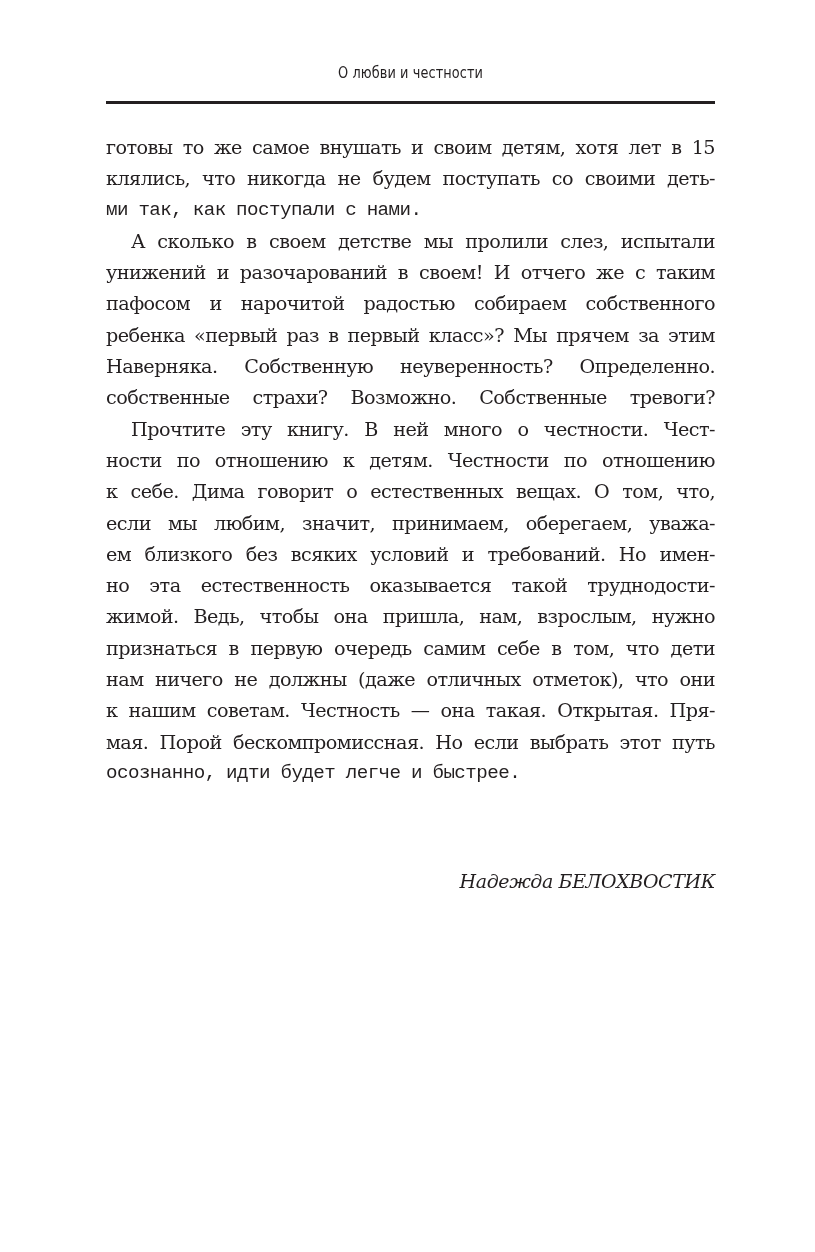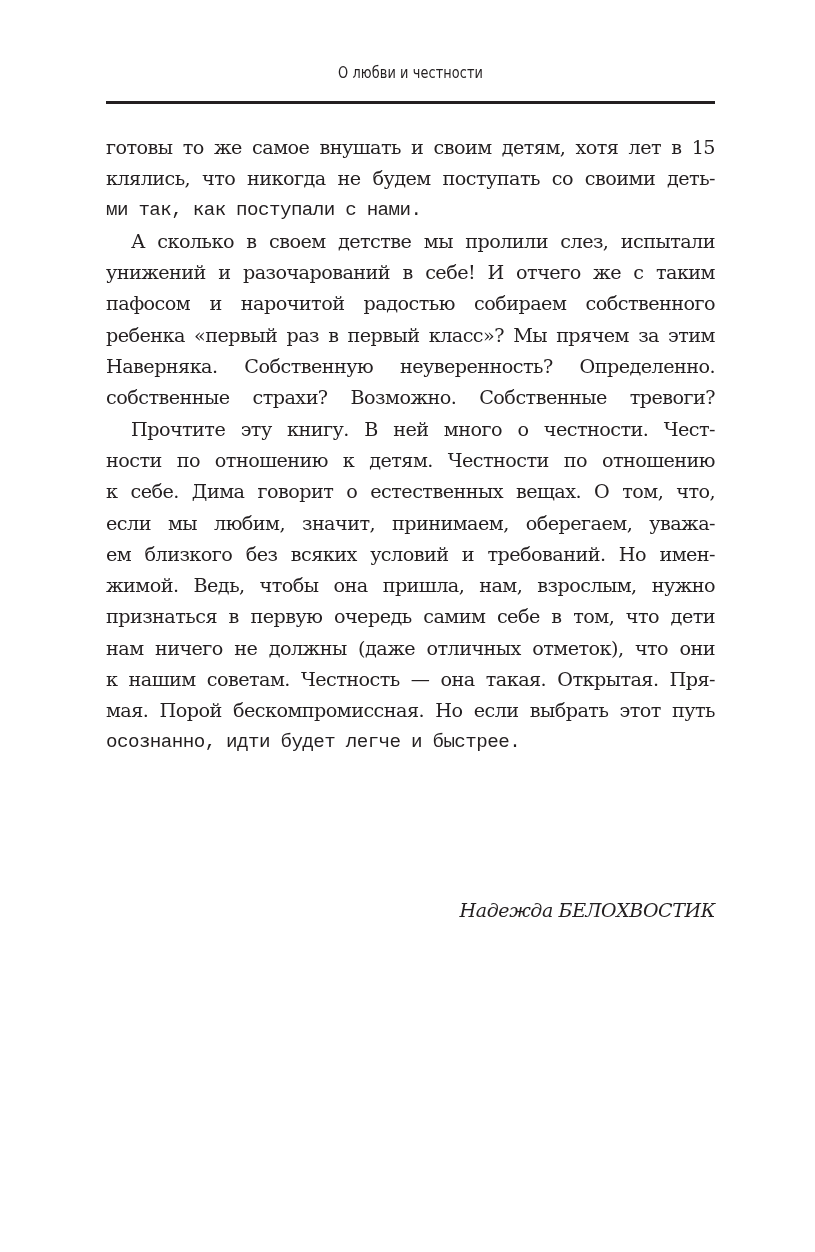--- a/index.html
+++ b/index.html
@@ -57,52 +57,53 @@
     .line.last {
       text-align-last: left;
       font-family: Liberation Mono, monospace;
     }
     .line.indent {
       padding-left: 25px;
     }
     .signature {
       position: absolute;
       right: 100px;
-      top: 899px;
+      top: 870px;
       font-family: "DejaVu Serif", serif;
       font-style: italic;
       font-size: 19px;
       letter-spacing: -0.4px;
       color: #231f20;
     }
   </style>
 </head>
 <body>
 
 <div class="running-header">О любви и честности</div>
 <div class="header-rule"></div>
 
 <div class="body-text">
 
   <span class="line">готовы то же самое внушать и своим детям, хотя лет в 15</span>
   <span class="line">клялись, что никогда не будем поступать со своими деть-</span>
   <span class="line last">ми так, как поступали с нами.</span>
 
   <span class="line indent">А сколько в своем детстве мы пролили слез, испытали</span>
-  <span class="line">унижений и разочарований в себе! И отчего же с таким</span>
+  <span class="line">унижений и разочарований в своем! И отчего же с таким</span>
   <span class="line">пафосом и нарочитой радостью собираем собственного</span>
   <span class="line">ребенка «первый раз в первый класс»? Мы прячем за этим</span>
   <span class="line">Наверняка. Собственную неуверенность? Определенно.</span>
   <span class="line">собственные страхи? Возможно. Собственные тревоги?</span>
 
   <span class="line indent">Прочтите эту книгу. В ней много о честности. Чест-</span>
   <span class="line">ности по отношению к детям. Честности по отношению</span>
   <span class="line">к себе. Дима говорит о естественных вещах. О том, что,</span>
   <span class="line">если мы любим, значит, принимаем, оберегаем, уважа-</span>
   <span class="line">ем близкого без всяких условий и требований. Но имен-</span>
+  <span class="line">но эта естественность оказывается такой труднодости-</span>
   <span class="line">жимой. Ведь, чтобы она пришла, нам, взрослым, нужно</span>
   <span class="line">признаться в первую очередь самим себе в том, что дети</span>
   <span class="line">нам ничего не должны (даже отличных отметок), что они</span>
   <span class="line">к нашим советам. Честность — она такая. Открытая. Пря-</span>
   <span class="line">мая. Порой бескомпромиссная. Но если выбрать этот путь</span>
   <span class="line last">осознанно, идти будет легче и быстрее.</span>
 </div>
 
 <div class="signature">Надежда БЕЛОХВОСТИК</div>
 

